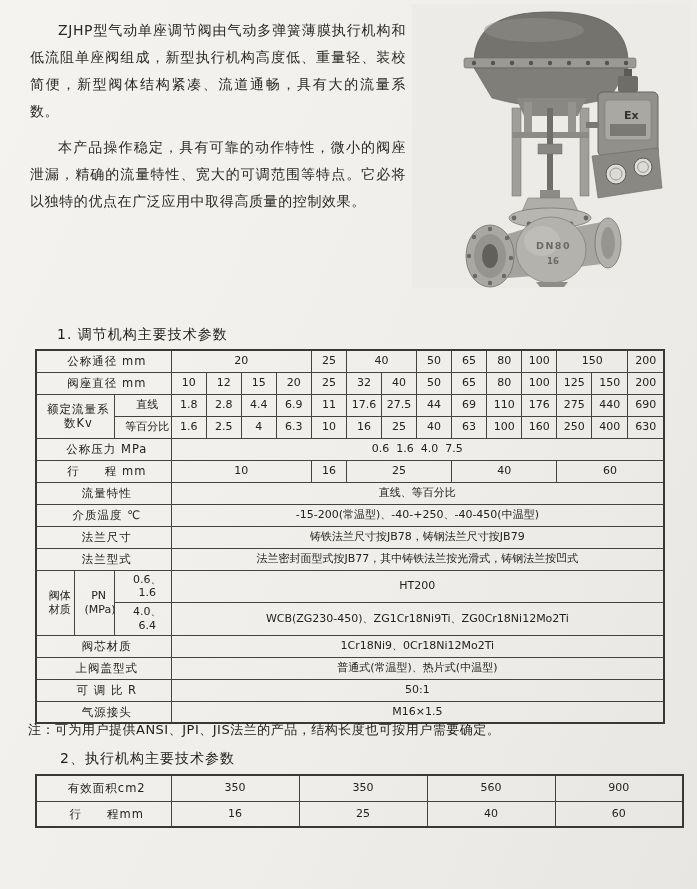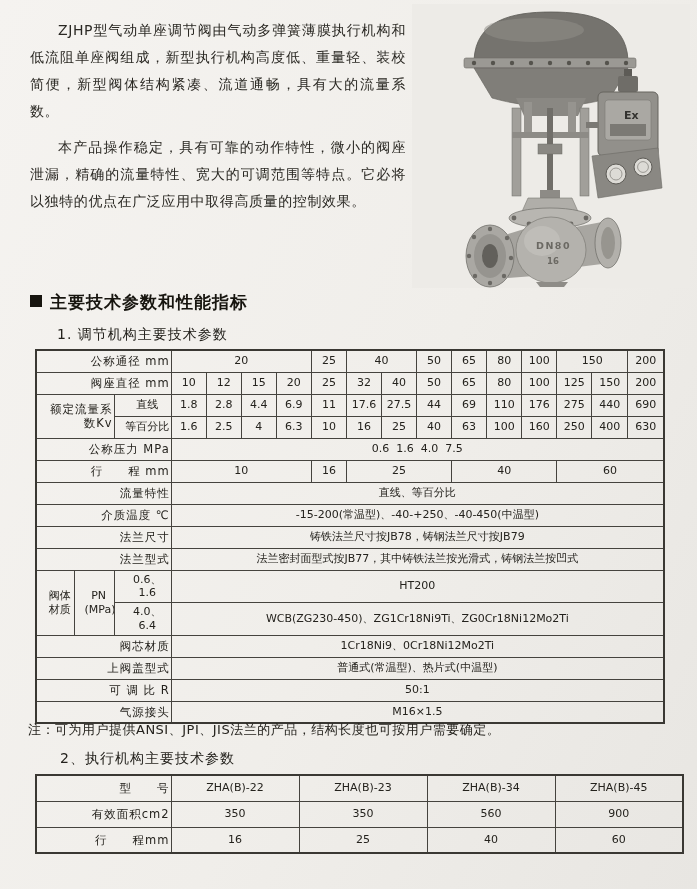--- a/index.html
+++ b/index.html
@@ -26,21 +26,21 @@
   .t2-heading{left:60px;top:750px;}
   table{border-collapse:collapse;table-layout:fixed;background:transparent;}
   .t1{position:absolute;left:35px;top:349px;width:630px;border:2px solid #3a3833;}
   .t2{position:absolute;left:35px;top:774px;width:647px;border:2px solid #3a3833;}
   .t1 th,.t1 td,.t2 th,.t2 td{
     border:1px solid #45433e;font-weight:normal;
     font-size:11px;line-height:1.25;color:#24221d;
     text-align:center;vertical-align:middle;padding:2px 1px;
     overflow:hidden;
   }
-  .t1 th.lbl,.t2 th.lbl{text-align:right;padding-left:7px;font-size:11.5px;letter-spacing:1px;}
+  .t1 th.lbl,.t2 th.lbl{text-align:center;padding-left:7px;font-size:11.5px;letter-spacing:1px;}
   .t1 th.ctr{text-align:center;padding-left:10px;}
   .t1 tr{height:22px;}
   .t2 tr{height:26px;}
   .pre{white-space:pre;}
   .note{position:absolute;left:28px;top:721px;width:650px;font-size:13px;letter-spacing:.5px;color:#24221d;}
   .photo{position:absolute;left:412px;top:4px;width:278px;height:284px;}
 </style>
 </head>
 <body>
 
@@ -138,21 +138,20 @@
           <ellipse cx="196" cy="239" rx="13" ry="25" fill="#b2b0ab" stroke="#74726d" stroke-width="0.8"></ellipse>
           <ellipse cx="196" cy="239" rx="7" ry="16" fill="#97958f"></ellipse>
         </g>
         <text x="124" y="245" font-size="9.5" font-weight="bold" letter-spacing="1.5" fill="#6b6963">DN80</text>
         <text x="135" y="260" font-size="8.5" font-weight="bold" fill="#6b6963">16</text>
         <path d="M124,278 L156,278 L152,283 L128,283 Z" fill="#8e8c87"></path>
       </g>
     </svg>
   </div>
 
-  <h2 class="sec specs-heading"><span class="sq"></span><span>主要技术参数和性能指标</span></h2>
 
   <div class="tbl-heading t1-heading">1. 调节机构主要技术参数</div>
 
   <table class="t1">
     <colgroup>
       <col style="width:38px">
         <col style="width:40px">
         <col style="width:57px">
       <col style="width:35px">
         <col style="width:35px">
@@ -297,27 +296,20 @@
 
   <table class="t2">
     <colgroup>
       <col style="width:135px">
         <col style="width:128px">
         <col style="width:128px">
         <col style="width:128px">
         <col style="width:128px">
     </colgroup>
     <tbody>
-        <tr>
-      <th class="lbl">型　　号</th>
-    <td>ZHA(B)-22</td>
-          <td>ZHA(B)-23</td>
-          <td>ZHA(B)-34</td>
-          <td>ZHA(B)-45</td>
-        </tr>
     <tr>
       <th class="lbl">有效面积cm2</th>
     <td>350</td>
           <td>350</td>
           <td>560</td>
           <td>900</td>
         </tr>
     <tr>
       <th class="lbl">行　　程mm</th>
     <td>16</td>

